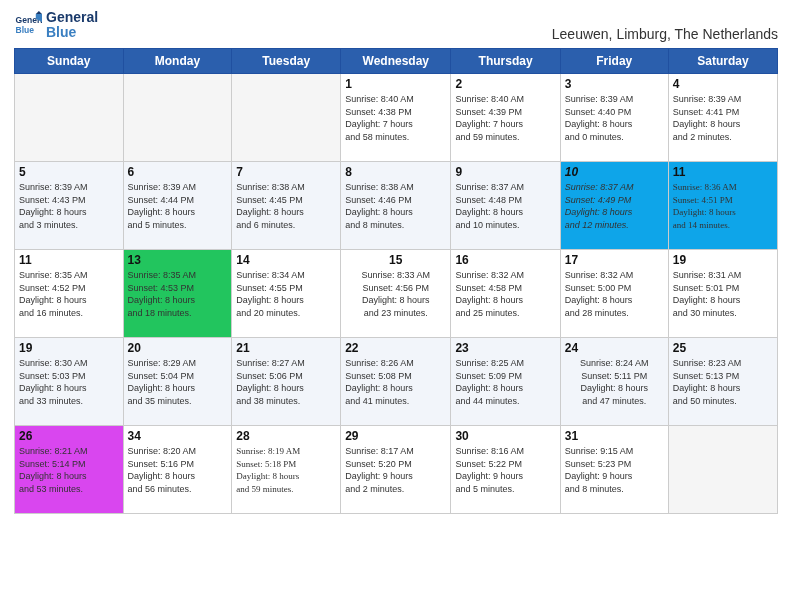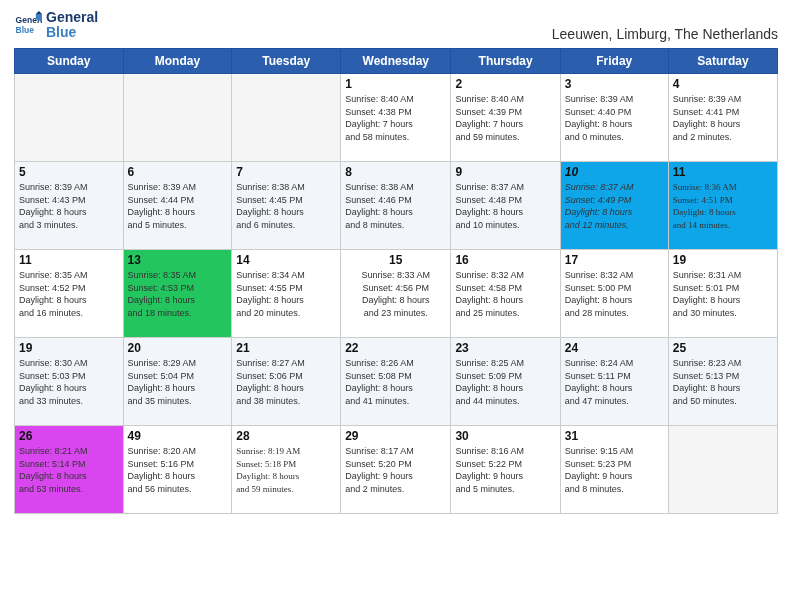--- a/index.html
+++ b/index.html
@@ -289,21 +289,21 @@
           </td>
           <td style="background: rgb(242, 245, 250);">
             <span class="day-number">23</span>
             <div class="day-info" style="white-space: pre-line;">Sunrise: 8:25 AM
 Sunset: 5:09 PM
 Daylight: 8 hours
 and 44 minutes.</div>
           </td>
           <td style="background: rgb(242, 245, 250);">
             <span class="day-number">24</span>
-            <div class="day-info" style="white-space: pre-line;">Sunrise: 8:24 AM
+            <div class="day-info" style="white-space: pre-line; text-align: center;">Sunrise: 8:24 AM
 Sunset: 5:11 PM
 Daylight: 8 hours
 and 47 minutes.</div>
           </td>
           <td style="background: rgb(242, 245, 250);">
             <span class="day-number">25</span>
             <div class="day-info" style="white-space: pre-line;">Sunrise: 8:23 AM
 Sunset: 5:13 PM
 Daylight: 8 hours
 and 50 minutes.</div>
@@ -311,21 +311,21 @@
         </tr>
         <tr>
           <td style="background: #d946ef;">
             <span class="day-number">26</span>
             <div class="day-info" style="white-space: pre-line;">Sunrise: 8:21 AM
 Sunset: 5:14 PM
 Daylight: 8 hours
 and 53 minutes.</div>
           </td>
           <td style="background: rgb(255, 255, 255);">
-            <span class="day-number">49</span>
+            <span class="day-number">34</span>
             <div class="day-info" style="white-space: pre-line;">Sunrise: 8:20 AM
 Sunset: 5:16 PM
 Daylight: 8 hours
 and 56 minutes.</div>
           </td>
           <td style="background: rgb(255, 255, 255);">
             <span class="day-number">28</span>
             <div class="day-info" style="white-space: pre-line; font-family: Liberation Serif, serif;">Sunrise: 8:19 AM
 Sunset: 5:18 PM
 Daylight: 8 hours

